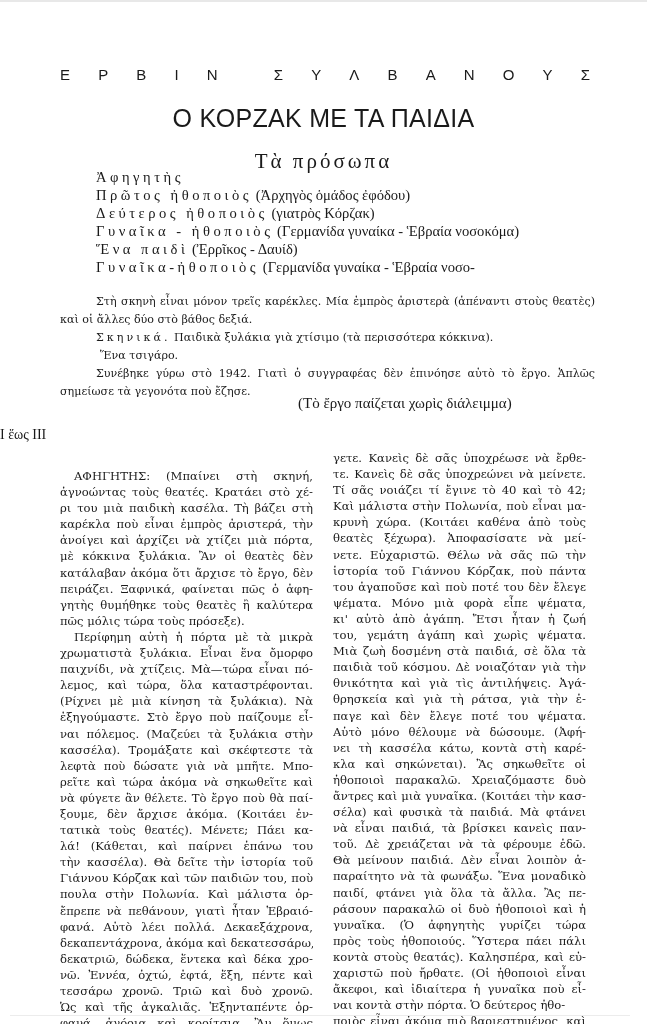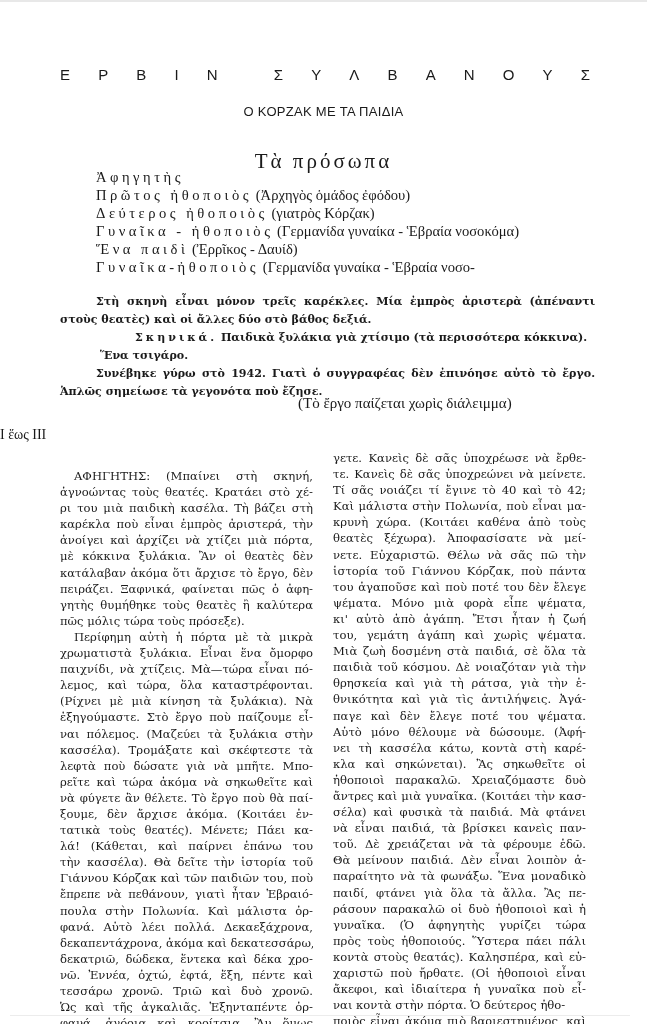--- a/index.html
+++ b/index.html
@@ -10,41 +10,41 @@
   }
   .page { position: absolute; left: 0; top: 0; width: 647px; height: 1024px; }
   .author {
     position: absolute; top: 66px; left: 60px; width: 530px;
     display: flex; justify-content: space-between;
     font-family: "Liberation Sans", sans-serif; font-size: 15px; letter-spacing: 0;
   }
   .author span { display: inline-block; }
   .title {
     position: absolute; top: 104px; left: 0; width: 647px; text-align: center;
-    font-family: "Liberation Sans", sans-serif; font-size: 13px; letter-spacing: 0.3px;
+    font-family: "Liberation Sans", sans-serif; font-size: 25px; letter-spacing: 0.3px;
   }
   .cast-heading {
     position: absolute; top: 149px; left: 0; width: 647px; text-align: center;
     font-family: "Liberation Serif", serif; font-size: 21px; letter-spacing: 3px;
   }
   .cast {
     position: absolute; top: 168px; left: 60px; width: 535px;
     font-family: "Liberation Serif", serif; font-size: 14.6px; line-height: 18px;
   }
   .cast .line { text-indent: 36px; white-space: nowrap; }
   .cast .line.wrap { white-space: normal; }
   .cast .sp { letter-spacing: 3.5px; margin-top: 29px; }
   .notes {
     position: absolute; top: 293px; left: 60px; width: 535px;
     font-family: "DejaVu Serif", serif; font-size: 11.1px; line-height: 18px;
   }
   .notes p { margin: 0; text-indent: 36px; text-align: justify; }
-  .notes .sp { letter-spacing: 3px; margin-left: 39px; }
+  .notes .sp { letter-spacing: 3px; }
   .notes .indent2 { text-indent: 40px; }
-  .notes .bold { font-weight: bold; }
+  .notes .bold { font-weight: normal; }
   .performed {
     position: absolute; top: 395px; left: 298px;
     font-family: "Liberation Serif", serif; font-size: 15px;
   }
   .scene {
     position: absolute; top: 427px; left: 0; width: 647px; text-align: left;
     font-family: "Liberation Serif", serif; font-size: 14px;
   }
   .col {
     position: absolute; top: 450px;
@@ -126,22 +126,22 @@
       <span class="ln">ναι πόλεμος. (Μαζεύει τὰ ξυλάκια στὴν</span>
       <span class="ln">κασσέλα). Τρομάξατε καὶ σκέφτεστε τὰ</span>
       <span class="ln">λεφτὰ ποὺ δώσατε γιὰ νὰ μπῆτε. Μπο-</span>
       <span class="ln">ρεῖτε καὶ τώρα ἀκόμα νὰ σηκωθεῖτε καὶ</span>
       <span class="ln">νὰ φύγετε ἂν θέλετε. Τὸ ἔργο ποὺ θὰ παί-</span>
       <span class="ln">ξουμε, δὲν ἄρχισε ἀκόμα. (Κοιτάει ἐν-</span>
       <span class="ln">τατικὰ τοὺς θεατές). Μένετε; Πάει κα-</span>
       <span class="ln">λά! (Κάθεται, καὶ παίρνει ἐπάνω του</span>
       <span class="ln">τὴν κασσέλα). Θὰ δεῖτε τὴν ἱστορία τοῦ</span>
       <span class="ln">Γιάννου Κόρζακ καὶ τῶν παιδιῶν του, ποὺ</span>
+      <span class="ln">πουλα στὴν Πολωνία. Καὶ μάλιστα ὀρ-</span>
       <span class="ln">ἔπρεπε νὰ πεθάνουν, γιατὶ ἦταν Ἑβραιό-</span>
-      <span class="ln">πουλα στὴν Πολωνία. Καὶ μάλιστα ὀρ-</span>
       <span class="ln">φανά. Αὐτὸ λέει πολλά. Δεκαεξάχρονα,</span>
       <span class="ln">δεκαπεντάχρονα, ἀκόμα καὶ δεκατεσσάρω,</span>
       <span class="ln">δεκατριῶ, δώδεκα, ἕντεκα καὶ δέκα χρο-</span>
       <span class="ln">νῶ. Ἐννέα, ὀχτώ, ἑφτά, ἕξη, πέντε καὶ</span>
       <span class="ln">τεσσάρω χρονῶ. Τριῶ καὶ δυὸ χρονῶ.</span>
       <span class="ln">Ὡς καὶ τῆς ἀγκαλιᾶς. Ἑξηνταπέντε ὀρ-</span>
       <span class="ln">φανά, ἀγόρια καὶ κορίτσια. Ἂν ὅμως</span>
       <span class="ln last">θέλετε μπορεῖτε καὶ τώρα ἀκόμα νὰ φύ-</span>
     </div>
   <div class="col right" id="col-right">
@@ -152,22 +152,22 @@
       <span class="ln">κρυνὴ χώρα. (Κοιτάει καθένα ἀπὸ τοὺς</span>
       <span class="ln">θεατὲς ξέχωρα). Ἀποφασίσατε νὰ μεί-</span>
       <span class="ln">νετε. Εὐχαριστῶ. Θέλω νὰ σᾶς πῶ τὴν</span>
       <span class="ln">ἱστορία τοῦ Γιάννου Κόρζακ, ποὺ πάντα</span>
       <span class="ln">του ἀγαποῦσε καὶ ποὺ ποτέ του δὲν ἔλεγε</span>
       <span class="ln">ψέματα. Μόνο μιὰ φορὰ εἶπε ψέματα,</span>
       <span class="ln">κι' αὐτὸ ἀπὸ ἀγάπη. Ἔτσι ἦταν ἡ ζωή</span>
       <span class="ln">του, γεμάτη ἀγάπη καὶ χωρὶς ψέματα.</span>
       <span class="ln">Μιὰ ζωὴ δοσμένη στὰ παιδιά, σὲ ὅλα τὰ</span>
       <span class="ln">παιδιὰ τοῦ κόσμου. Δὲ νοιαζόταν γιὰ τὴν</span>
+      <span class="ln">θνικότητα καὶ γιὰ τὶς ἀντιλήψεις. Ἀγά-</span>
       <span class="ln">θρησκεία καὶ γιὰ τὴ ράτσα, γιὰ τὴν ἐ-</span>
-      <span class="ln">θνικότητα καὶ γιὰ τὶς ἀντιλήψεις. Ἀγά-</span>
       <span class="ln">παγε καὶ δὲν ἔλεγε ποτέ του ψέματα.</span>
       <span class="ln">Αὐτὸ μόνο θέλουμε νὰ δώσουμε. (Ἀφή-</span>
       <span class="ln">νει τὴ κασσέλα κάτω, κοντὰ στὴ καρέ-</span>
       <span class="ln">κλα καὶ σηκώνεται). Ἂς σηκωθεῖτε οἱ</span>
       <span class="ln">ἠθοποιοὶ παρακαλῶ. Χρειαζόμαστε δυὸ</span>
       <span class="ln">ἄντρες καὶ μιὰ γυναῖκα. (Κοιτάει τὴν κασ-</span>
       <span class="ln">σέλα) καὶ φυσικὰ τὰ παιδιά. Μὰ φτάνει</span>
       <span class="ln">νὰ εἶναι παιδιά, τὰ βρίσκει κανεὶς παν-</span>
       <span class="ln">τοῦ. Δὲ χρειάζεται νὰ τὰ φέρουμε ἐδῶ.</span>
       <span class="ln">Θὰ μείνουν παιδιά. Δὲν εἶναι λοιπὸν ἀ-</span>

